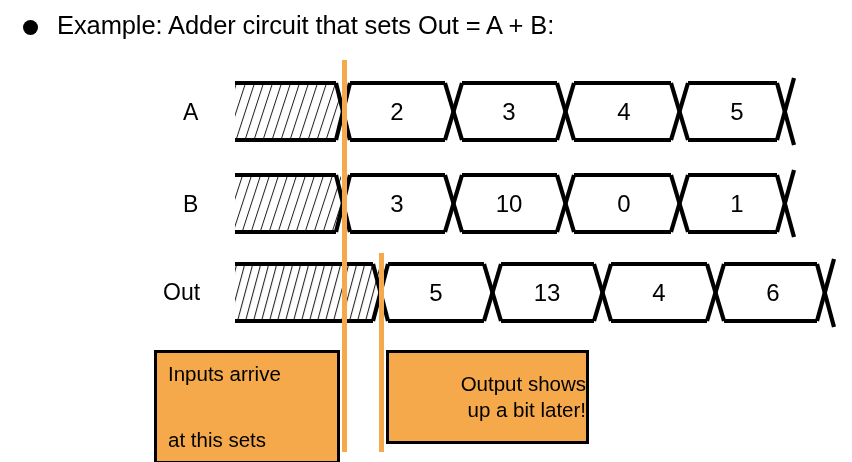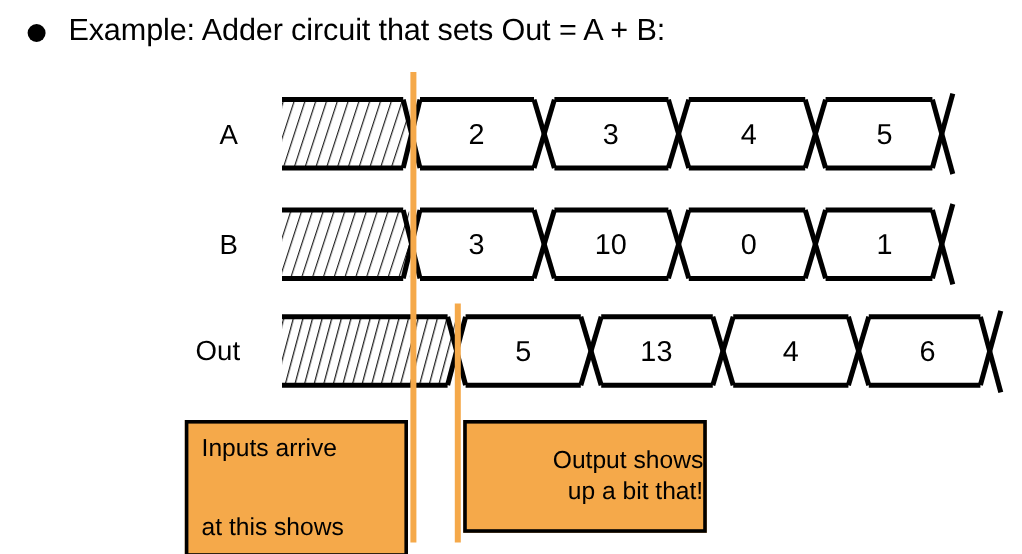--- a/index.html
+++ b/index.html
@@ -237,21 +237,21 @@
     <line x1="333.5" y1="60" x2="333.5" y2="452" stroke="#f5a94a" stroke-width="5"></line>
     <line x1="370.5" y1="253" x2="370.5" y2="452" stroke="#f5a94a" stroke-width="5"></line>
   </svg>
 
   <div class="row-label" id="label-a">A</div>
   <div class="row-label" id="label-b">B</div>
   <div class="row-label" id="label-out">Out</div>
 
   <div class="callout" id="callout-inputs" style="background: rgb(245, 169, 74); border-color: rgb(0, 0, 0);">
     <span class="cl-line">Inputs arrive</span>
-    <span class="cl-line">at this shows</span>
+    <span class="cl-line">at this sets</span>
   </div>
 
   <div class="callout" id="callout-output" style="background: rgb(245, 169, 74); border-color: rgb(0, 0, 0);">
     <span class="cl-line">Output shows</span>
-    <span class="cl-line">up a bit that!</span>
+    <span class="cl-line">up a bit later!</span>
   </div>
 
 </div>
 
 </body></html>

